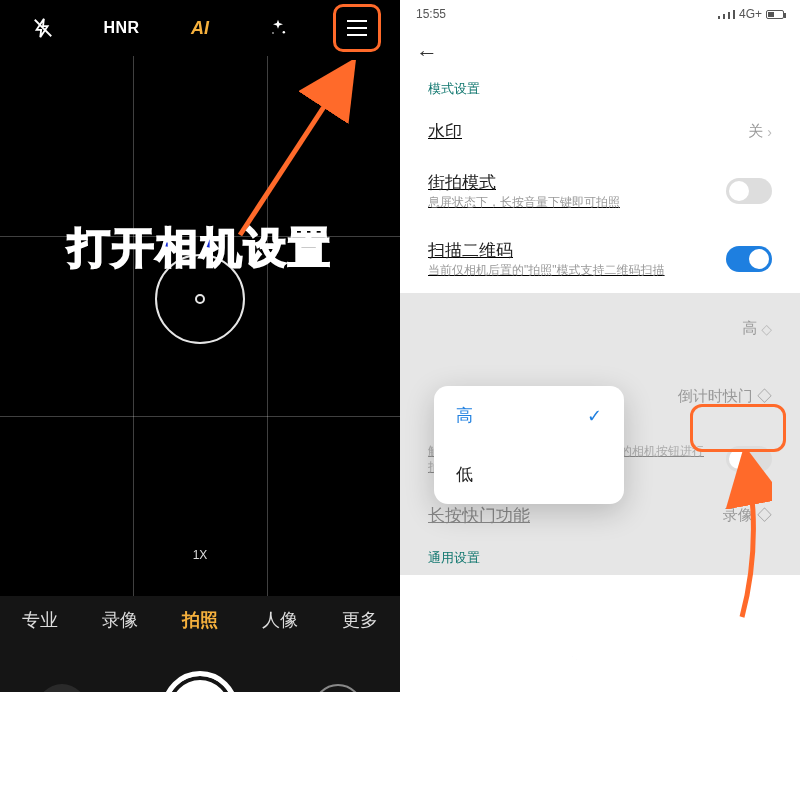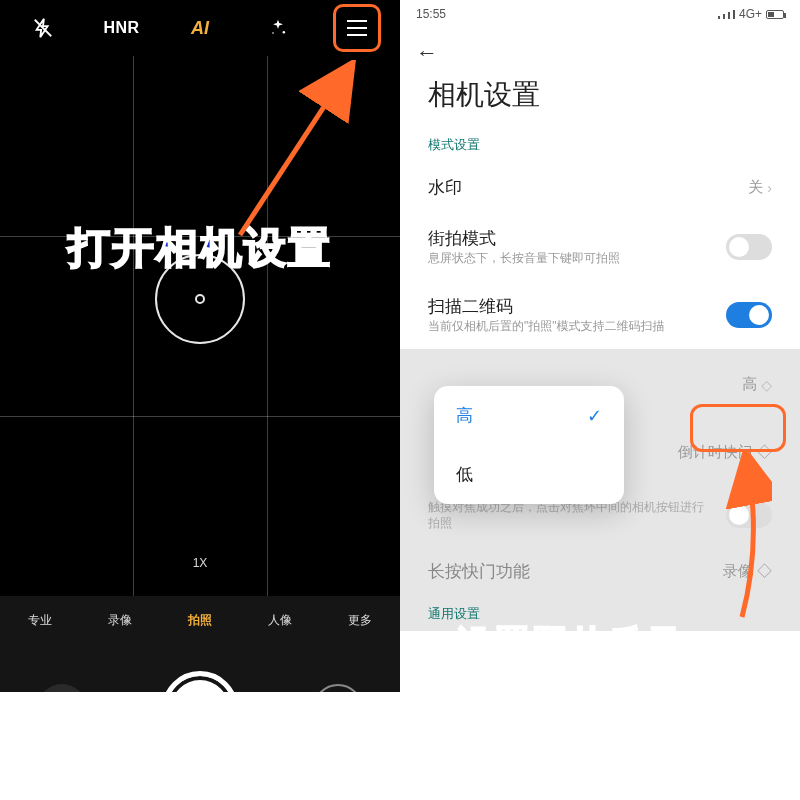--- a/index.html
+++ b/index.html
@@ -15,23 +15,23 @@
   .hamburger { display: flex; flex-direction: column; gap: 5px; }
   .hamburger span { width: 20px; height: 2px; background: #fff; }
   
   .viewfinder { position: relative; height: 540px; }
   .grid-v { position: absolute; top: 0; bottom: 0; width: 1px; background: rgba(255,255,255,0.25); }
   .grid-v.v1 { left: 33.33%; } .grid-v.v2 { left: 66.66%; }
   .grid-h { position: absolute; left: 0; right: 0; height: 1px; background: rgba(255,255,255,0.25); }
   .grid-h.h1 { top: 33.33%; } .grid-h.h2 { top: 66.66%; }
   .focus-ring { position: absolute; left: 50%; top: 45%; transform: translate(-50%,-50%); width: 90px; height: 90px; border: 2px solid rgba(255,255,255,0.9); border-radius: 50%; display:flex; align-items:center; justify-content:center;}
   .focus-dot { width: 10px; height: 10px; border: 2px solid rgba(255,255,255,0.9); border-radius:50%; }
-  .zoom { position: absolute; left: 50%; bottom: 26px; transform: translateX(-50%); color: #fff; font-size: 12px; opacity: 0.85; }
-  
-  .mode-strip { height: 48px; display:flex; align-items:center; justify-content:space-around; background:#151515; color:#ddd; font-size:12px; }
+  .zoom { position: absolute; left: 50%; bottom: 34px; transform: translateX(-50%); color: #fff; font-size: 12px; opacity: 0.85; }
+  
+  .mode-strip { height: 48px; display:flex; align-items:center; justify-content:space-around; background:#151515; color:#ddd; font-size:18px; }
   .mode-strip .mode.active { color:#f6b13d; font-weight:600; }
   
   .shutter-row { height: 130px; background:#151515; display:flex; align-items:center; justify-content:space-around; }
   .thumb { width:50px; height:50px; border-radius:50%; background:#2a2a2a; }
   .shutter { width:76px; height:76px; border-radius:50%; background:#fff; border:5px solid #fff; box-shadow: inset 0 0 0 4px #151515; }
   .flip { width:50px; height:50px; border-radius:50%; border:2px solid #888; display:flex; align-items:center; justify-content:center; color:#fff; }
   .flip svg { width:24px; height:24px; fill:#ddd; }
   
   .home-bar { height:26px; background:#000; display:flex; align-items:center; justify-content:center;}
   .home-pill { width:130px; height:4px; border-radius:2px; background:#fff; }
@@ -42,21 +42,21 @@
   
   .settings-pane { width:400px; height:800px; background:#fff; position:relative; overflow:hidden; }
   .status-bar { height:28px; display:flex; align-items:center; justify-content:space-between; padding:0 16px; font-size:12px; color:#555; }
   .status-right { display:flex; gap:4px; align-items:center; }
   .backrow { height:44px; display:flex; align-items:center; padding:0 16px; }
   .back-arrow { font-size:22px; color:#333; }
   .page-title { font-size:28px; font-weight:400; color:#222; padding:4px 28px 14px; }
   .section-label { font-size:13px; color:#0f766e; padding:8px 28px; }
   .row { padding:14px 28px; display:flex; align-items:center; justify-content:space-between; gap:12px; }
   .row.dim { background:#e6e6e6; color:#888; }
-  .row-main { flex:1; }
+  .row-main { flex:1;text-decoration:underline; }
   .row-title { font-size:17px; color:#222; }
   .row.dim .row-title { color:#888; }
   .row-sub { font-size:12px; color:#999; line-height:1.4; }
   .row.dim .row-sub { color:#aaa; }
   .row-value { font-size:15px; color:#999; display:flex; align-items:center; gap:4px; }
   .chev { font-size:14px; color:#bbb; }
   .toggle { width:46px; height:26px; border-radius:13px; position:relative; }
   .toggle.off { background:#ddd; }
   .toggle.on { background:#1e7fe0; }
   .toggle::after { content:""; position:absolute; top:3px; width:20px; height:20px; border-radius:50%; background:#fff; }
@@ -164,21 +164,20 @@
         </div>
       <span>4G+</span>
       <div class="batt">
           <div class="fill"></div>
         </div>
     </div>
   </div>
   <div class="backrow">
     <span class="back-arrow">←</span>
   </div>
-  <div class="page-title">相机设置</div>
 
   <div class="section-label">模式设置</div>
 
   <div class="row">
     <div class="row-main">
         <div class="row-title">水印</div>
       </div>
     <div class="row-value">
         <span>关</span>
         <span class="chev">›</span>

